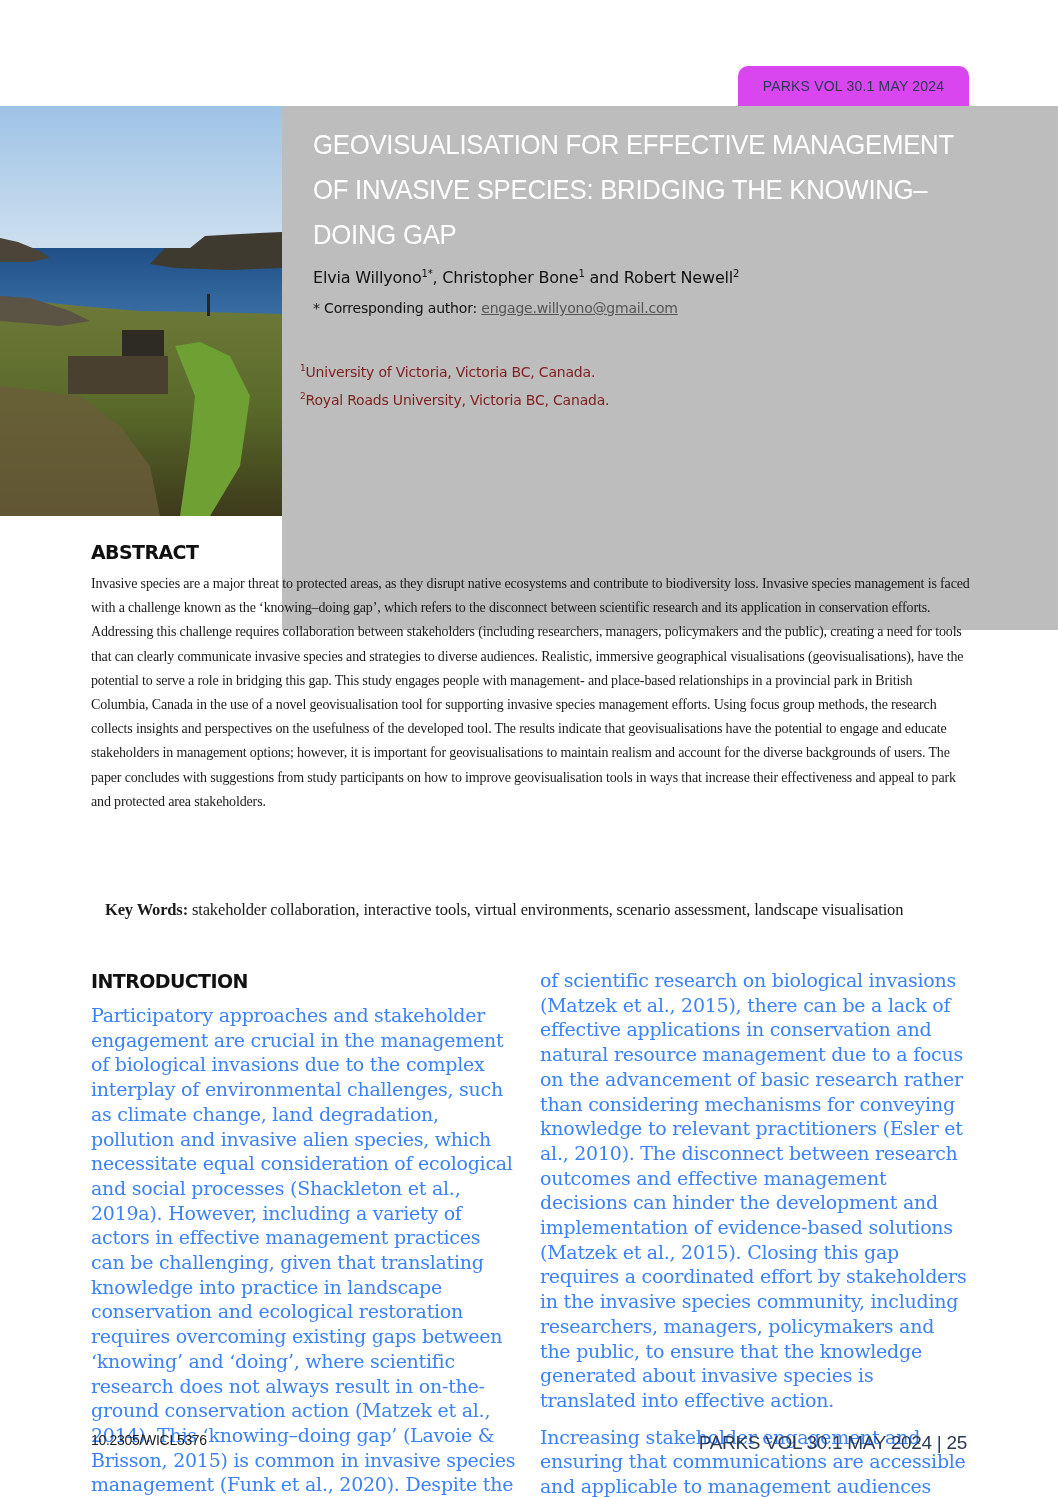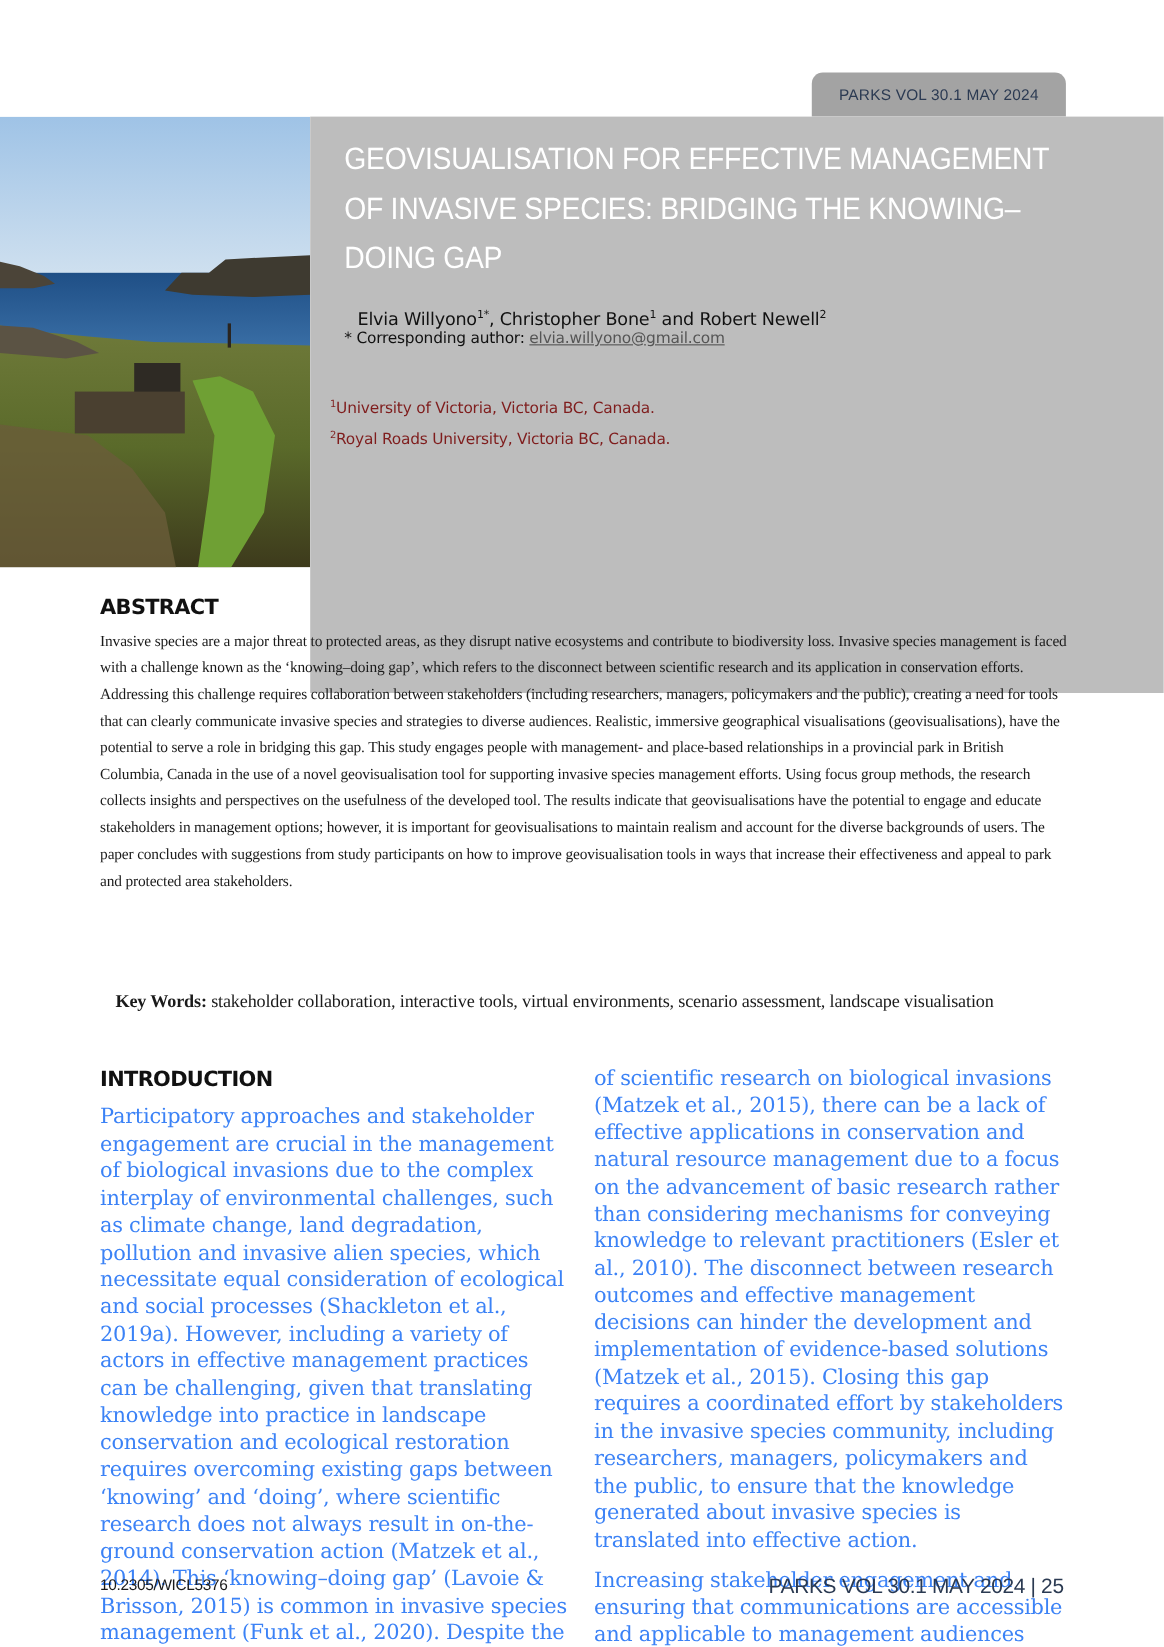--- a/index.html
+++ b/index.html
@@ -3,42 +3,42 @@
   <meta charset="utf-8">
   <style>
     html, body { margin: 0; padding: 0; }
     body {
       width: 1058px; height: 1497px; position: relative; overflow: hidden;
       background: #ffffff; color: #1a1a1a;
       font-family: "DejaVu Serif", serif;
     }
     .journal-tab {
       position: absolute; left: 738px; top: 66px; width: 231px; height: 40px;
-      background: #a3a3a3; border-radius: 10px 10px 0 0;
+      background: #d946ef; border-radius: 10px 10px 0 0;
       display: flex; align-items: center; justify-content: center;
       font-family: "Liberation Sans", sans-serif; font-size: 14px; color: #2b3a52;
       letter-spacing: 0.2px;
     }
     .hero-photo {
       position: absolute; left: 0; top: 106px; width: 282px; height: 410px; overflow: hidden;
     }
     .hero-photo svg { display: block; width: 282px; height: 410px; }
     .hero-panel {
       position: absolute; left: 282px; top: 106px; width: 776px; height: 524px;
       background: #bdbdbd;
     }
     .article-title {
       position: absolute; left: 31px; top: 16px; width: 680px; margin: 0;
       font-family: "Liberation Sans Narrow", "Liberation Sans", sans-serif;
       font-weight: normal; color: #ffffff; font-size: 28px; line-height: 45px;
       letter-spacing: -0.3px; transform: scaleX(0.92); transform-origin: left top;
       width: 740px;
     }
     .authors {
-      position: absolute; left: 31px; top: 162px; margin: 12px;
+      position: absolute; left: 31px; top: 162px; margin: 0;
       font-family: "DejaVu Sans", sans-serif; font-size: 16px; color: #111;
       letter-spacing: -0.2px;
     }
     .authors sup { font-size: 10px; }
     .corresponding {
       position: absolute; left: 31px; top: 194px; margin: 0;
       font-family: "DejaVu Sans", sans-serif; font-size: 14px; color: #111;
       letter-spacing: -0.2px;
     }
     .corresponding a { color: #555; text-decoration: underline; }
@@ -123,21 +123,21 @@
     <path d="M0 280 L80 290 L120 320 L150 360 L160 410 L0 410 Z" fill="#6a5c3a" opacity="0.8"></path>
   </svg>
 </div>
 
 <div class="hero-panel">
   <h1 class="article-title">GEOVISUALISATION FOR EFFECTIVE MANAGEMENT OF INVASIVE SPECIES: BRIDGING THE KNOWING–DOING GAP</h1>
   <p class="authors">
     <span>Elvia Willyono</span><sup>1*</sup><span>, </span><span>Christopher Bone</span><sup>1</sup><span> and </span><span>Robert Newell</span><sup>2</sup>
   </p>
   <p class="corresponding">
-    <span>* Corresponding author: </span><a title="elvia.willyono@gmail.com">elvia.willyono@gmail.com</a>
+    <span>* Corresponding author: </span><a title="elvia.willyono@gmail.com">engage.willyono@gmail.com</a>
   </p>
   <p class="affiliations">
     <sup>1</sup><span>University of Victoria, Victoria BC, Canada.</span><br>
     <sup>2</sup><span>Royal Roads University, Victoria BC, Canada.</span>
   </p>
 </div>
 
 <h2 class="section-heading abstract-heading">ABSTRACT</h2>
 <p class="abstract-body">Invasive species are a major threat to protected areas, as they disrupt native ecosystems and contribute to biodiversity loss. Invasive species management is faced with a challenge known as the ‘knowing–doing gap’, which refers to the disconnect between scientific research and its application in conservation efforts. Addressing this challenge requires collaboration between stakeholders (including researchers, managers, policymakers and the public), creating a need for tools that can clearly communicate invasive species and strategies to diverse audiences. Realistic, immersive geographical visualisations (geovisualisations), have the potential to serve a role in bridging this gap. This study engages people with management- and place-based relationships in a provincial park in British Columbia, Canada in the use of a novel geovisualisation tool for supporting invasive species management efforts. Using focus group methods, the research collects insights and perspectives on the usefulness of the developed tool. The results indicate that geovisualisations have the potential to engage and educate stakeholders in management options; however, it is important for geovisualisations to maintain realism and account for the diverse backgrounds of users. The paper concludes with suggestions from study participants on how to improve geovisualisation tools in ways that increase their effectiveness and appeal to park and protected area stakeholders.</p>
 <p class="keywords">

